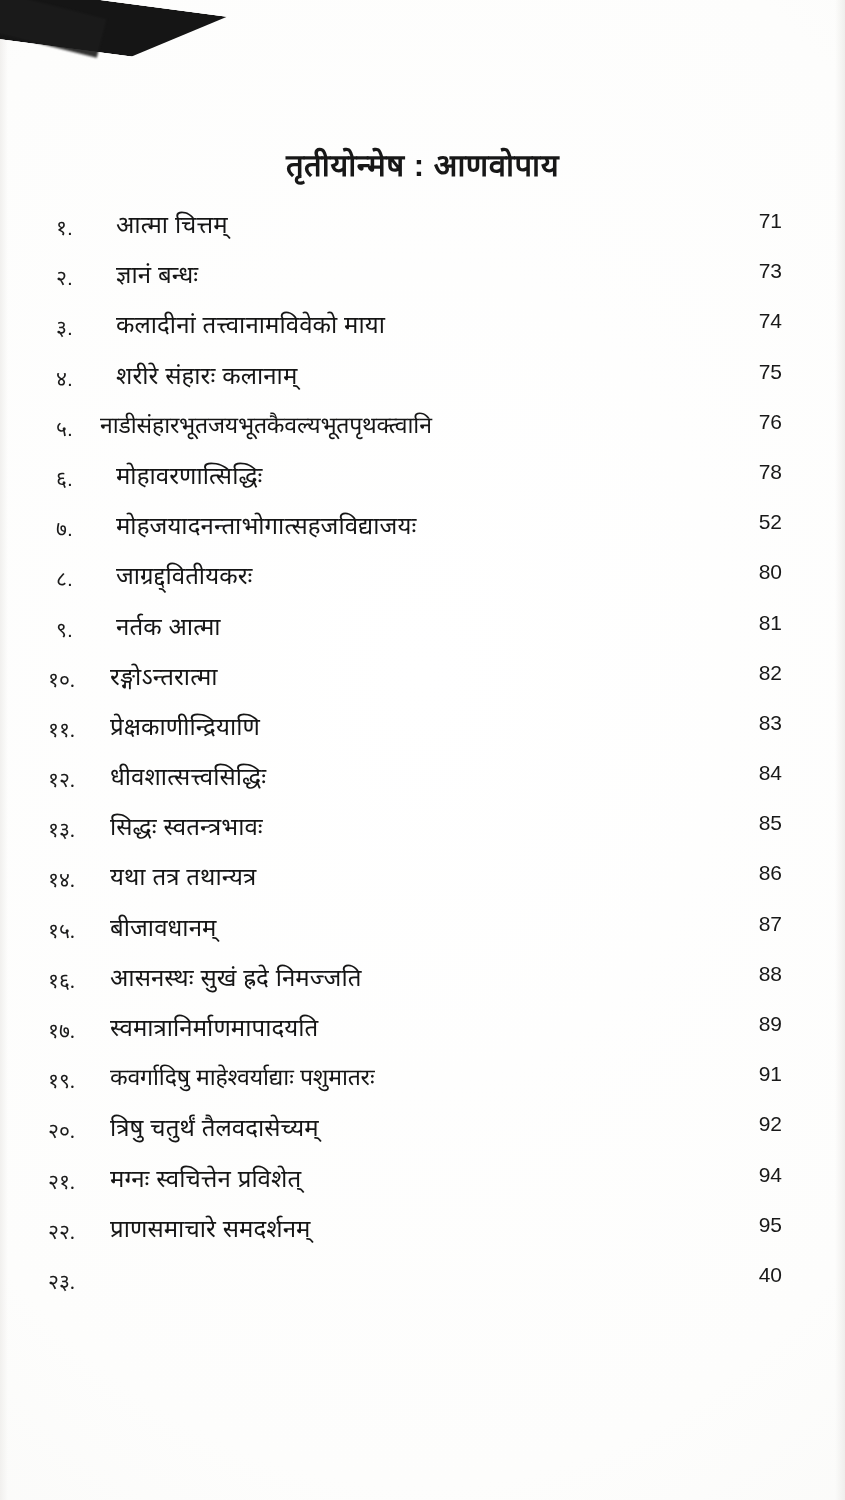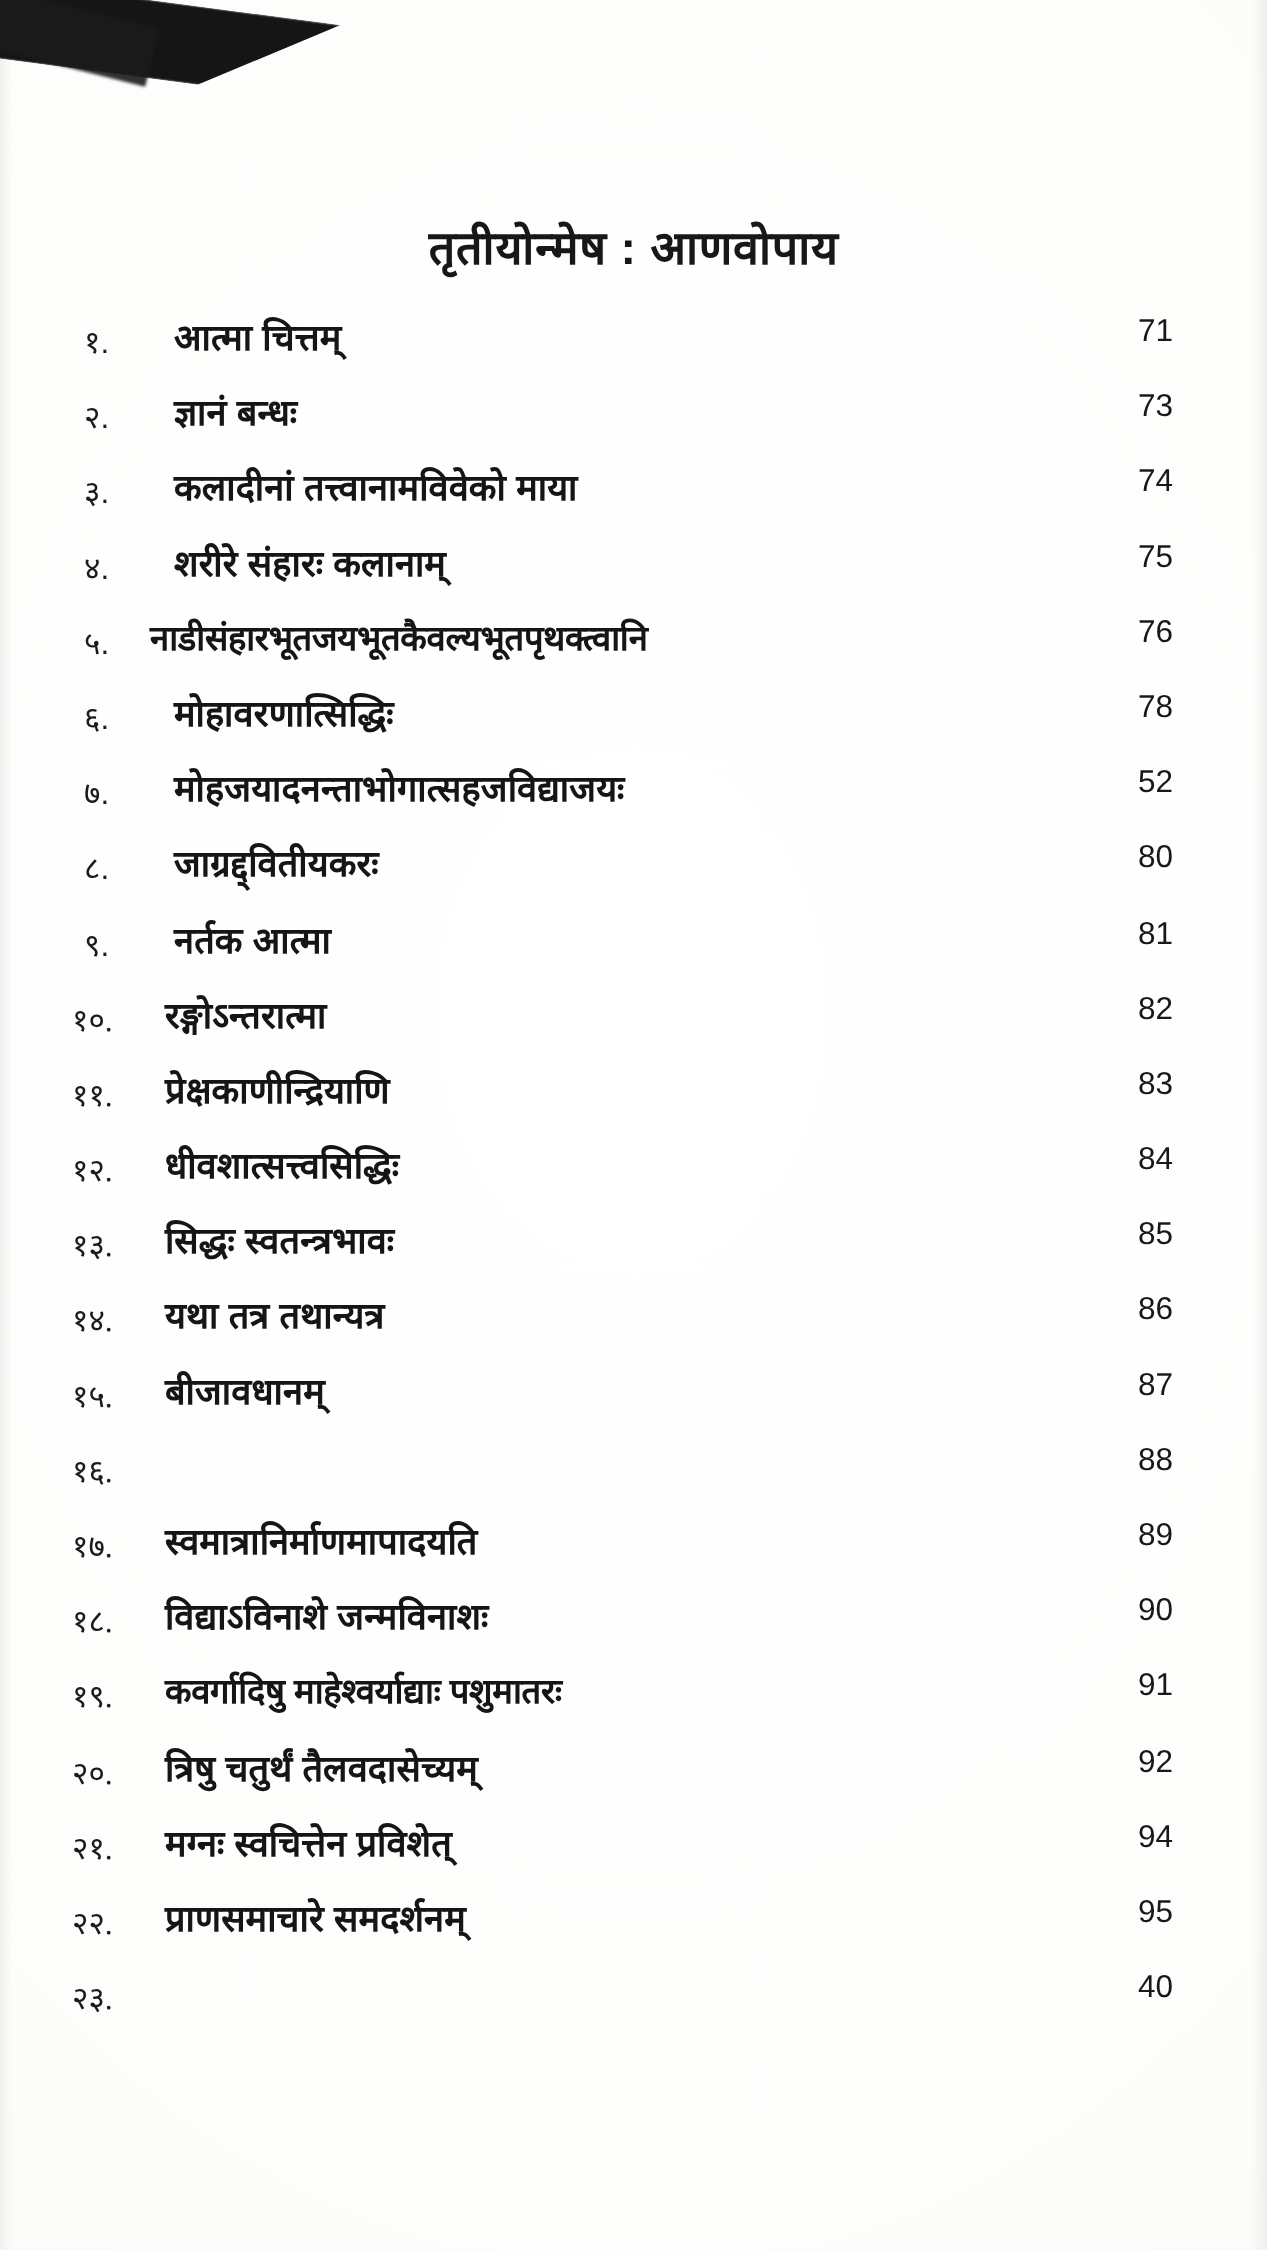--- a/index.html
+++ b/index.html
@@ -116,21 +116,21 @@
   
   .toc-row.wide .toc-num { left: 48px; font-family: Liberation Serif, serif; }
 
   .toc-title {
     position: absolute;
     left: 116px;
     top: 2px;
     right: 120px;
     font-family: "Liberation Sans", "DejaVu Sans", sans-serif;
     font-size: 24px;
-    font-weight: 700;
+    font-weight: 400;
     color: #151515;
     white-space: nowrap;
     letter-spacing: 0.1px;
   }
   
   .toc-row.long .toc-title {
     left: 100px;
     font-size: 23px;
     letter-spacing: -0.2px;
   }
@@ -232,31 +232,27 @@
         <span class="toc-title">यथा तत्र तथान्यत्र</span>
         <span class="toc-page">86</span>
       </div>
       <div class="toc-row wide">
         <span class="toc-num">१५.</span>
         <span class="toc-title">बीजावधानम्</span>
         <span class="toc-page">87</span>
       </div>
       <div class="toc-row wide">
         <span class="toc-num">१६.</span>
+        <span class="toc-title">आसनस्थः सुखं ह्रदे निमज्जति</span>
         <span class="toc-page">88</span>
       </div>
       <div class="toc-row wide">
         <span class="toc-num">१७.</span>
         <span class="toc-title">स्वमात्रानिर्माणमापादयति</span>
         <span class="toc-page">89</span>
-      </div>
-      <div class="toc-row wide">
-        <span class="toc-num">१८.</span>
-        <span class="toc-title">विद्याऽविनाशे जन्मविनाशः</span>
-        <span class="toc-page">90</span>
       </div>
       <div class="toc-row wide long">
         <span class="toc-num">१९.</span>
         <span class="toc-title">कवर्गादिषु माहेश्वर्याद्याः पशुमातरः</span>
         <span class="toc-page">91</span>
       </div>
       <div class="toc-row wide">
         <span class="toc-num">२०.</span>
         <span class="toc-title">त्रिषु चतुर्थं तैलवदासेच्यम्</span>
         <span class="toc-page">92</span>

